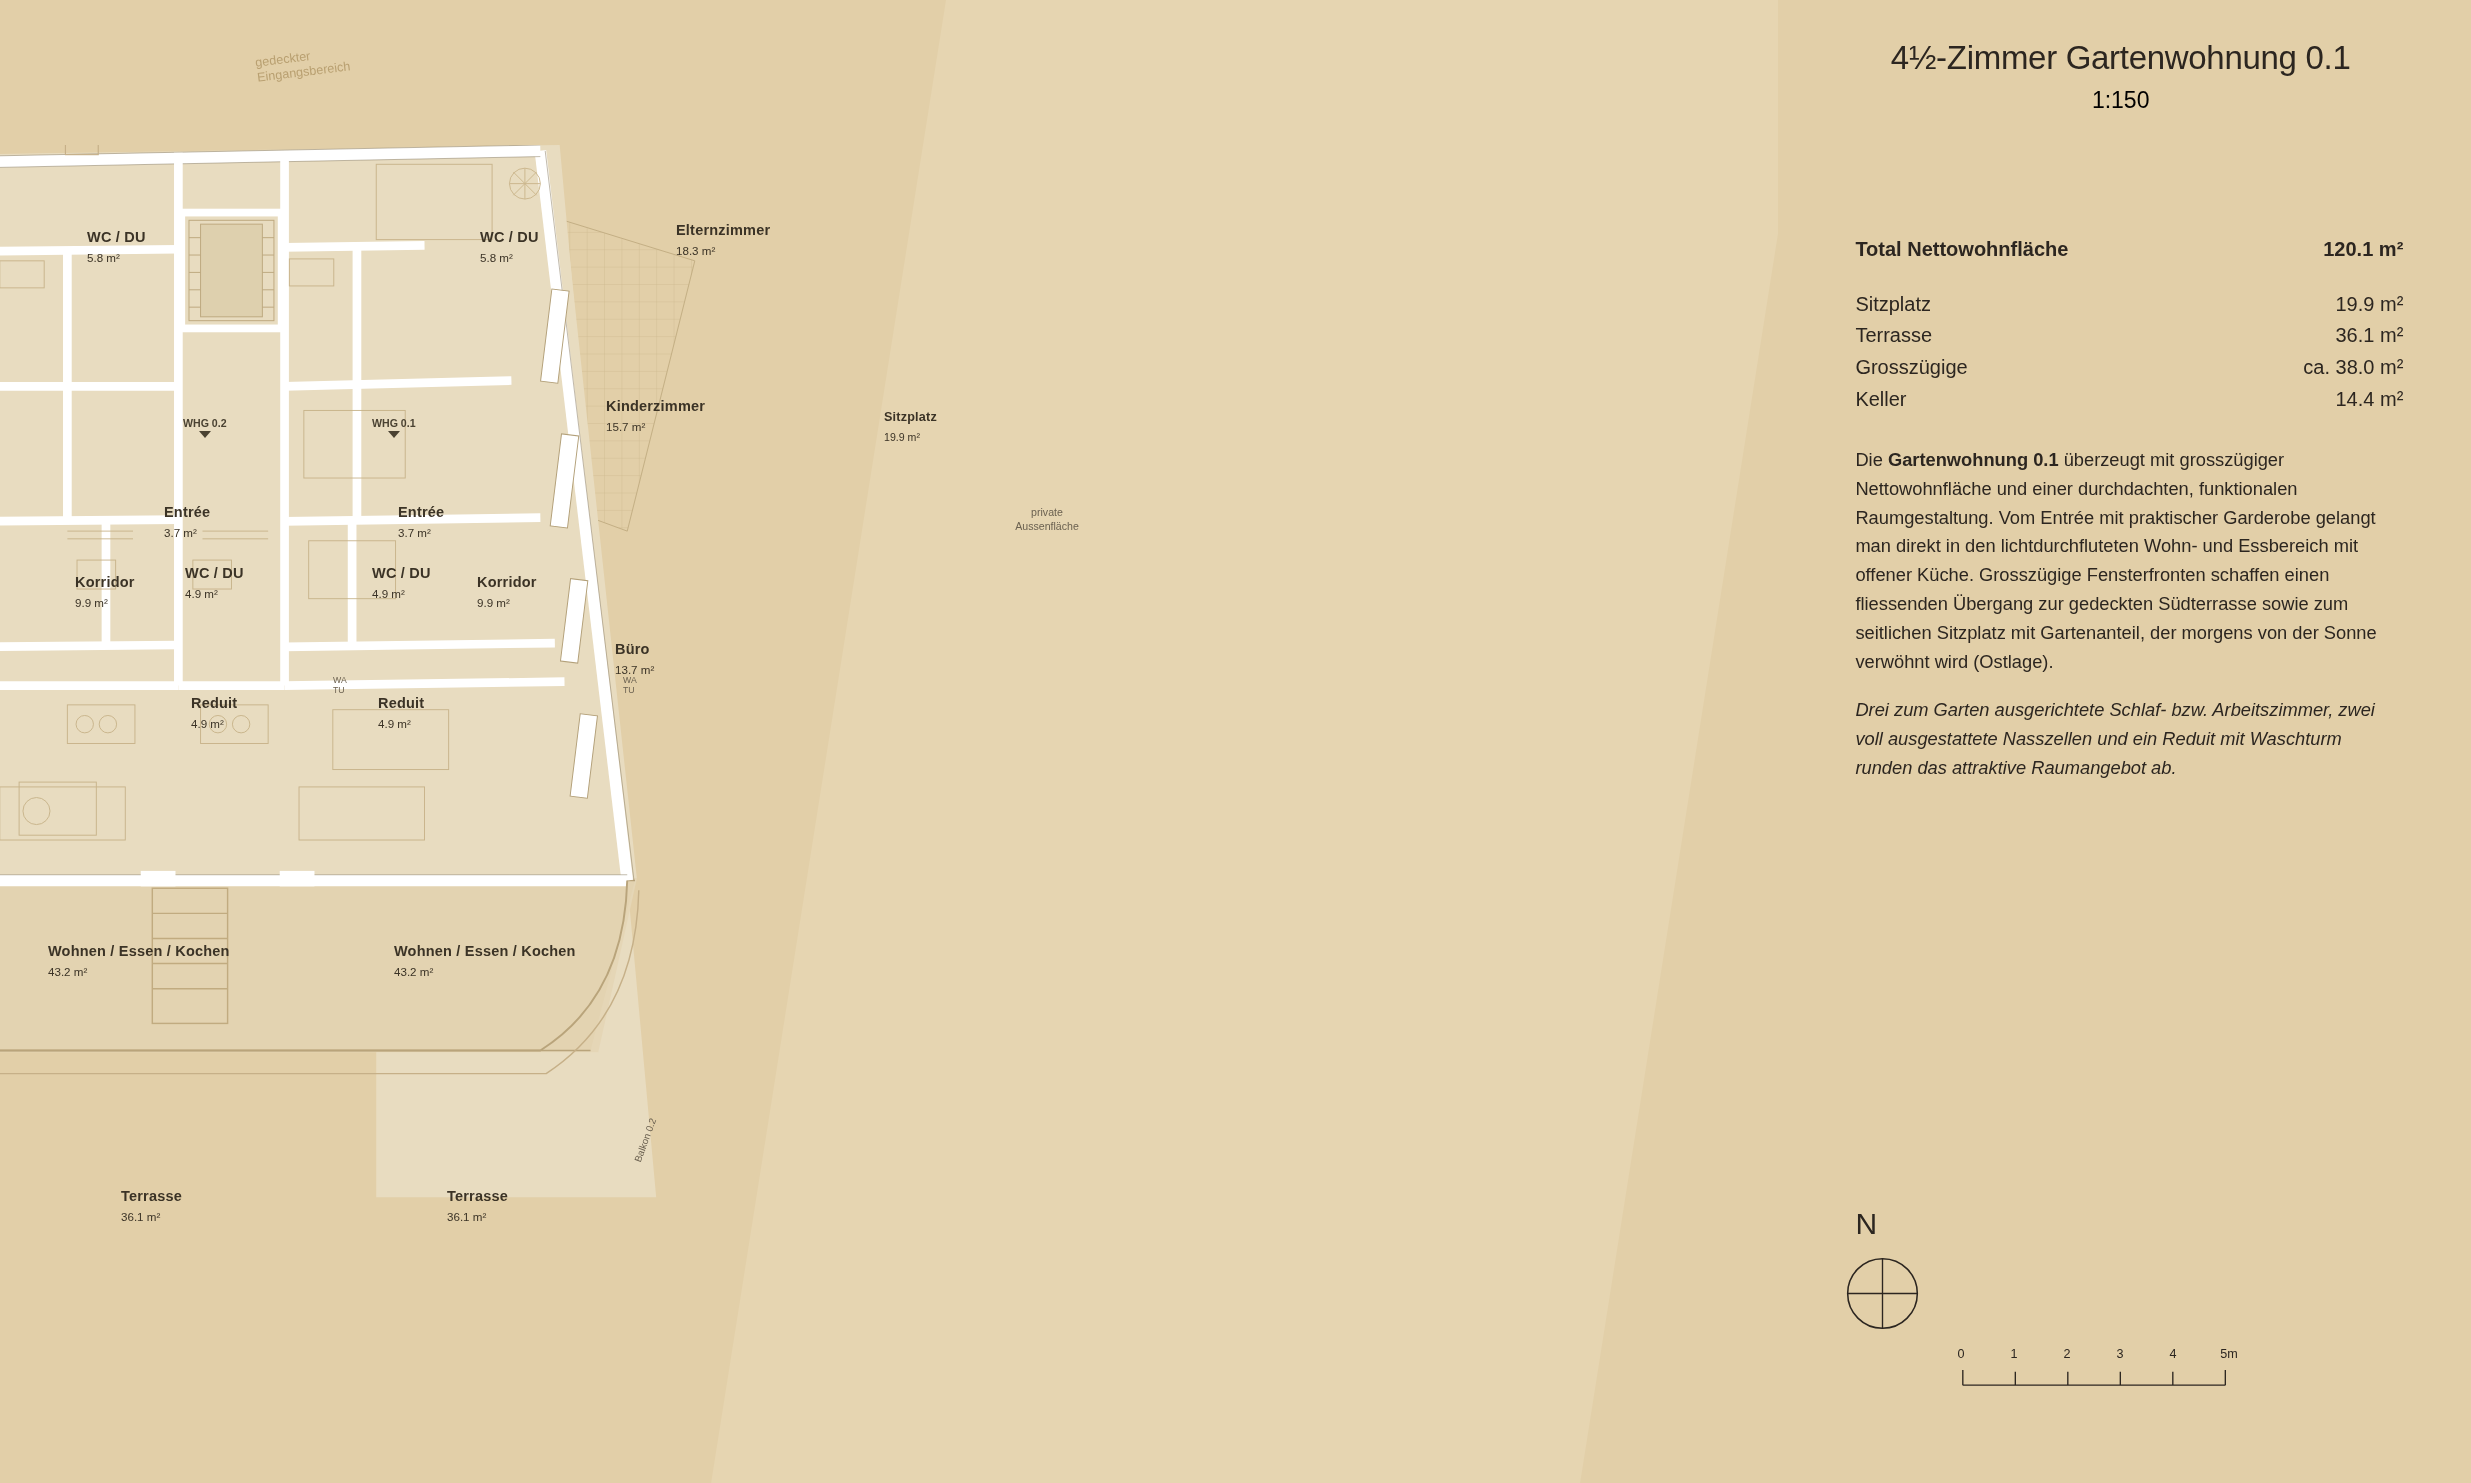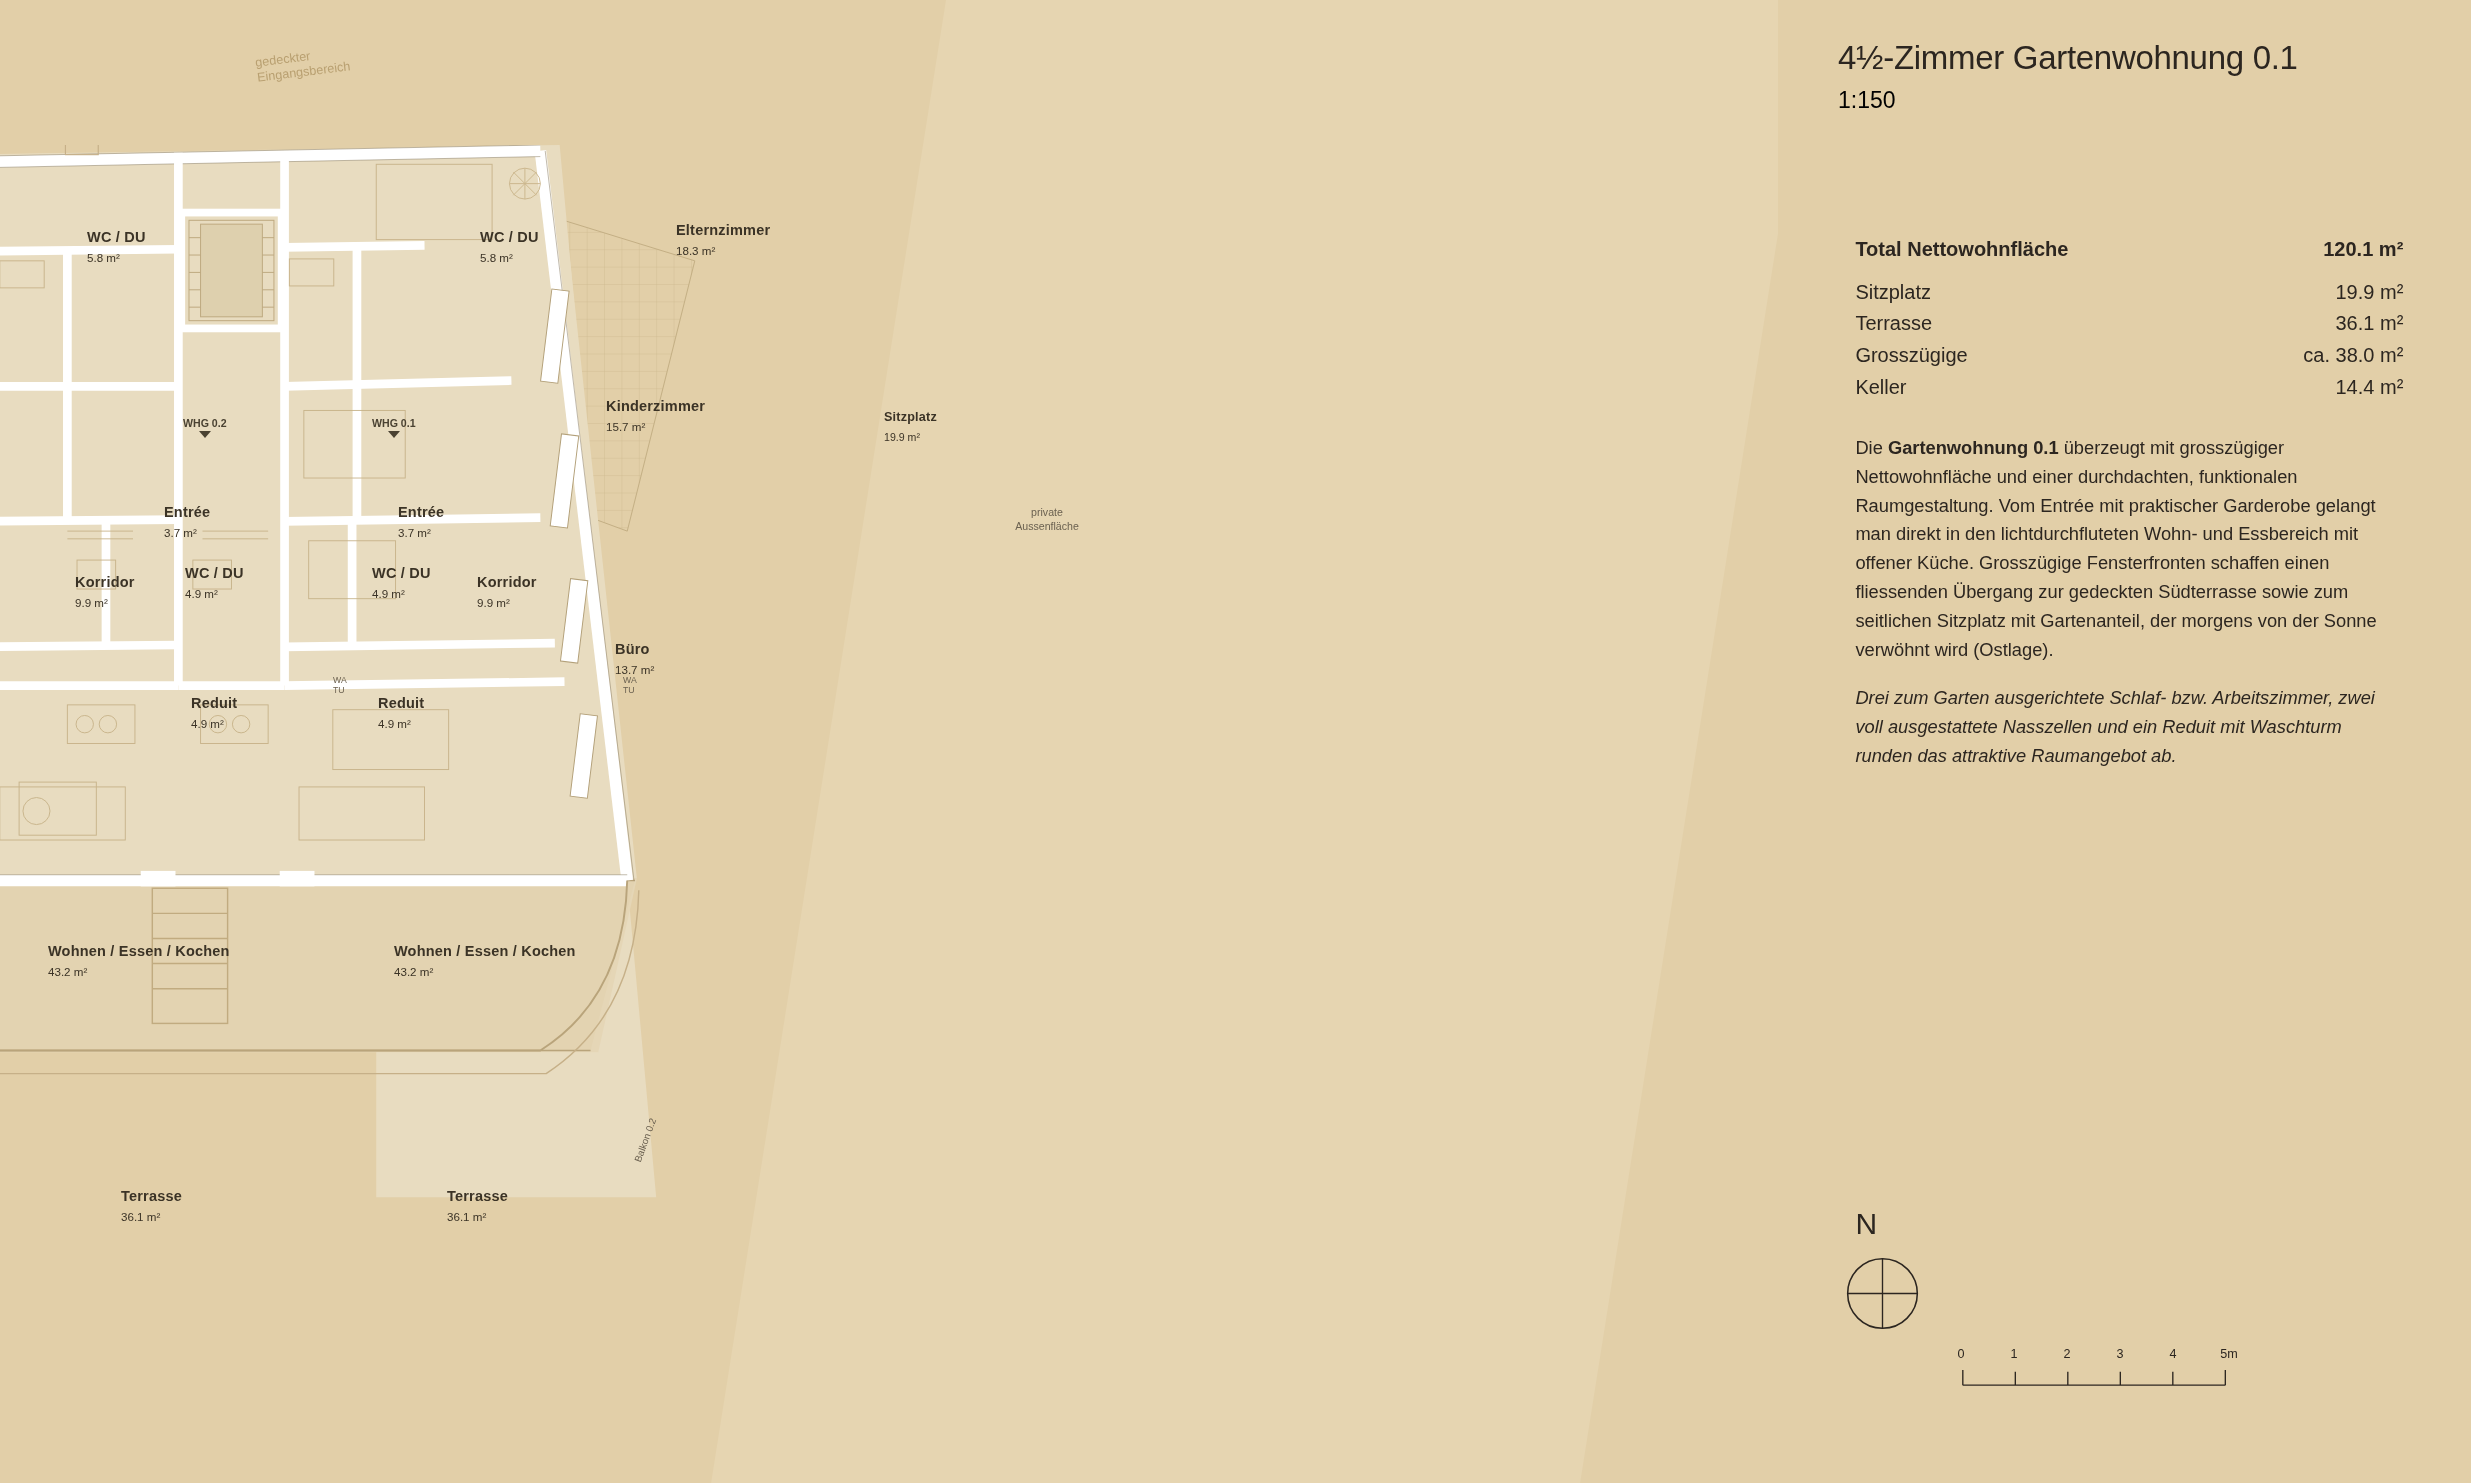--- a/index.html
+++ b/index.html
@@ -57,33 +57,33 @@
   }
 
   
   .info{
     position:relative;
     width:693px;height:1483px;flex:0 0 693px;
     background:#e2cfa8;
     box-sizing:border-box;
     padding:39px 60px 0 60px;
   }
-  .title-wrap{text-align:left;padding-right:7.7px;}
+  .title-wrap{text-align:center;padding-right:7.7px;}
   .title{
     font-size:33px;color:#2c2620;font-weight:400;letter-spacing:-0.3px;
     white-space:nowrap;
   }
   .scale{font-size:23px;color:#000000;margin-top:9.7px;}
 
   .facts{margin-top:124px;padding-left:17.4px;padding-right:7.7px;}
   .fact-row{
     display:flex;justify-content:space-between;align-items:baseline;
     font-size:20px;color:#2c2620;margin-bottom:8.7px;
   }
-  .fact-row.total{font-weight:bold;font-size:20px;margin-bottom:20px;}
+  .fact-row.total{font-weight:bold;font-size:20px;margin-bottom:32px;}
 
   .para{
     padding-left:17.4px;padding-right:23px;
     font-size:18.3px;line-height:1.58;color:#2c2620;
     margin-top:35px;text-align:left;
   }
   .para b{font-weight:bold;}
   .para.second{margin-top:19px;font-style:italic;}
 </style>
 </head>

